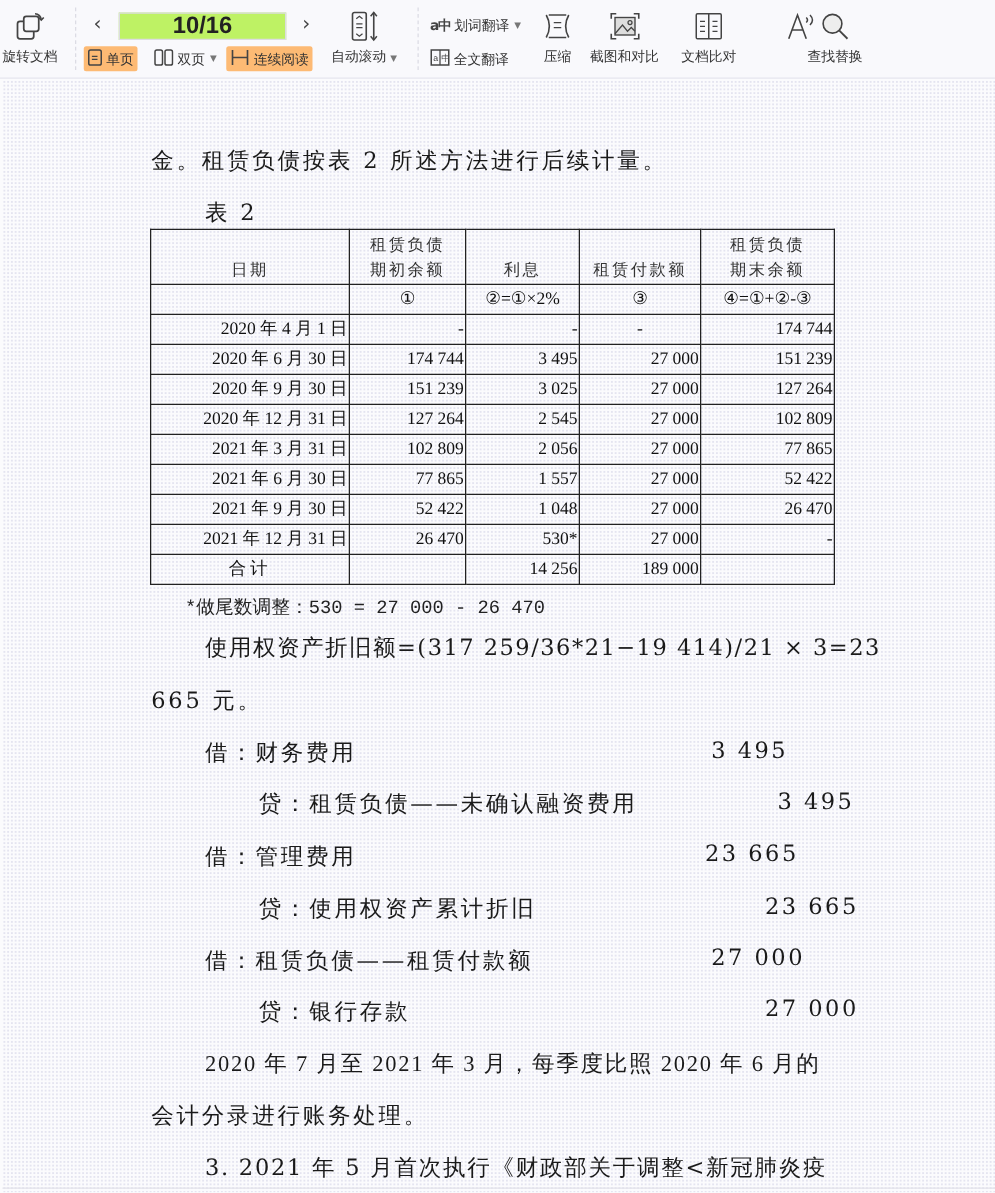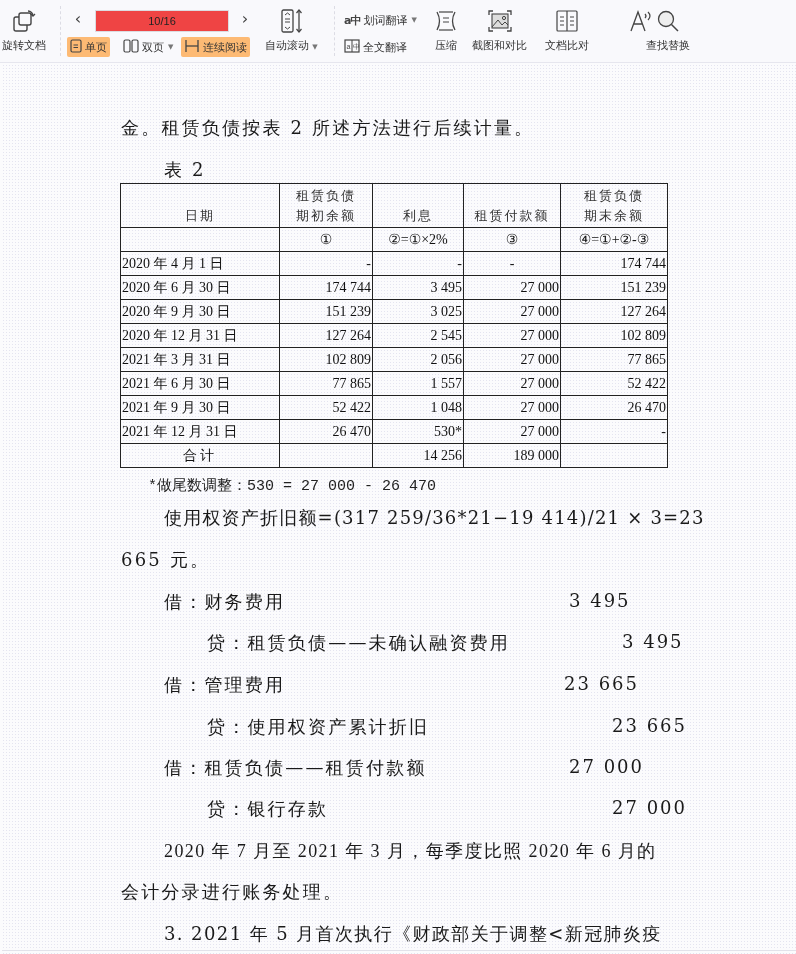--- a/index.html
+++ b/index.html
@@ -8,36 +8,36 @@
 
   
   .toolbar { position: absolute; left: 0; top: 0; width: 796px; height: 63px; background: #f9f9fc; border-bottom: 1px solid #e6e6ee; }
   .tb-btn { position: absolute; display: flex; flex-direction: column; align-items: center; font-size: 11px; color: #333; cursor: pointer; }
   .tb-btn .ic { height: 30px; display: flex; align-items: center; justify-content: center; }
   .tb-btn .lbl { margin-top: 2px; white-space: nowrap; }
   .sep { position: absolute; top: 6px; width: 0; height: 50px; border-left: 1px dashed #dcdce4; }
   .small-btn { position: absolute; display: flex; align-items: center; gap: 3px; font-size: 11px; color: #333; height: 20px; padding: 0 3px; border-radius: 2px; white-space: nowrap; cursor: pointer; }
   .small-btn.active { background: #fdba74; }
   .caret { font-size: 7px; color: #777; margin-left: 1px; }
-  .page-input { position: absolute; left: 95px; top: 10px; width: 134px; height: 22px; border: 1px solid #dcdce0; background: #ef4444; text-align: center; font-size: 11px; line-height: 20px; color: #222; font-family: "Liberation Sans", sans-serif; }
+  .page-input { position: absolute; left: 95px; top: 10px; width: 134px; height: 22px; border: 1px solid #dcdce0; background: #bef264; text-align: center; font-size: 19px; line-height: 20px; color: #222; font-family: "Liberation Sans", sans-serif; font-weight: bold; }
   .nav-arrow { position: absolute; top: 9px; font-size: 16px; color: #444; cursor: pointer; width: 14px; text-align: center; }
 
   
   .doc { position: absolute; left: 2px; top: 64px; width: 796px; height: 890px;
     background-color: #fbfbfd;
     background-image: radial-gradient(#e4e4f0 0.6px, transparent 0.8px);
     background-size: 3px 3px; }
   .para { position: absolute; font-family: "DejaVu Serif", "Liberation Serif", serif; font-size: 18px; color: #1a1a1a; letter-spacing: 2.2px; white-space: nowrap; }
   .amt { position: absolute; font-family: "DejaVu Serif", "Liberation Serif", serif; font-size: 18px; color: #1a1a1a; letter-spacing: 2px; white-space: nowrap; }
 
   table.lease { position: absolute; left: 118px; top: 119px; border-collapse: collapse; font-family: "Liberation Serif", "DejaVu Serif", serif; font-size: 14px; color: #111; }
   table.lease td, table.lease th { border: 1px solid #222; padding: 0 1px; font-weight: normal; }
   table.lease th { font-size: 13px; letter-spacing: 2px; color: #333; vertical-align: bottom; padding-bottom: 1px; line-height: 20px; }
   table.lease td { height: 24px; line-height: 22px; text-align: right; white-space: nowrap; }
-  table.lease td.date { text-align: left; }
+  table.lease td.date { text-align: right; }
   table.lease tr.sym td { text-align: center; height: 24px; }
   table.lease td.center { text-align: center; letter-spacing: 3px; }
   .footnote { position: absolute; left: 146px; top: 412px; font-family: Liberation Mono, monospace; font-size: 15px; color: #222; }
   .bottom-line { position: absolute; left: 0; top: 886px; width: 796px; border-top: 1px solid #e2e2ea; }
 </style>
 </head>
 <body>
 
 <div class="toolbar">
   <div class="tb-btn" style="left:2px; top:6px;">

